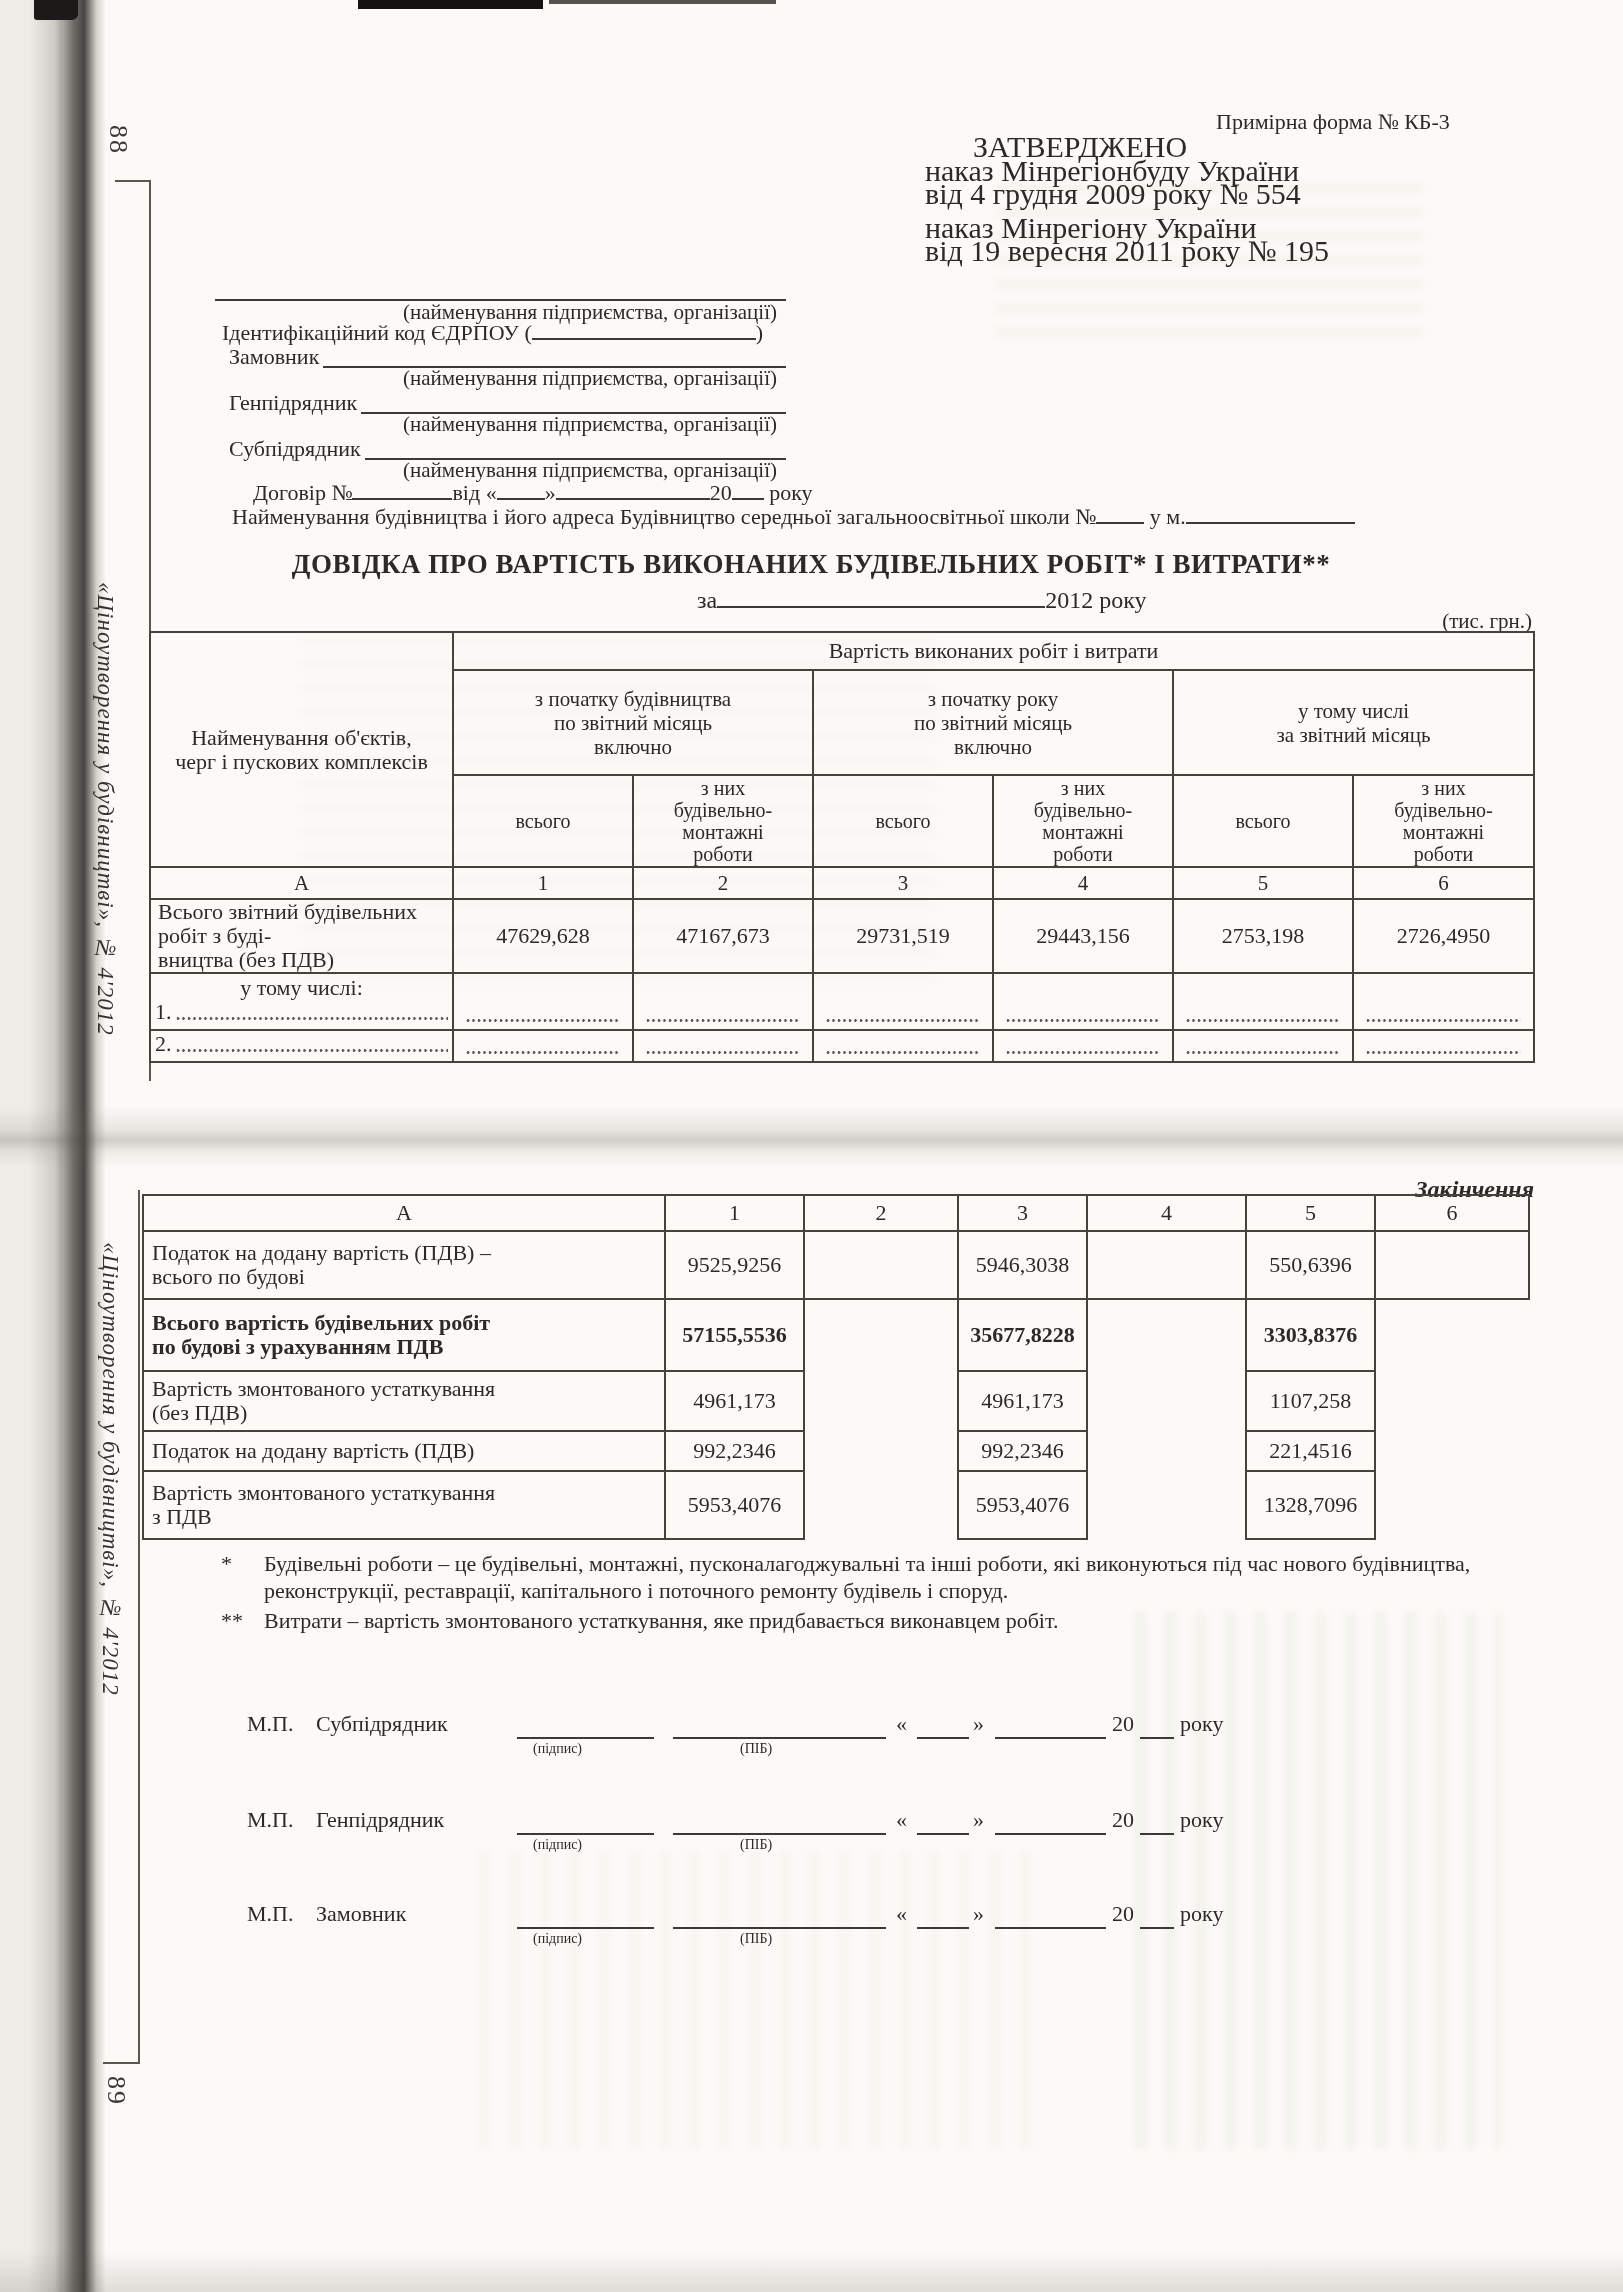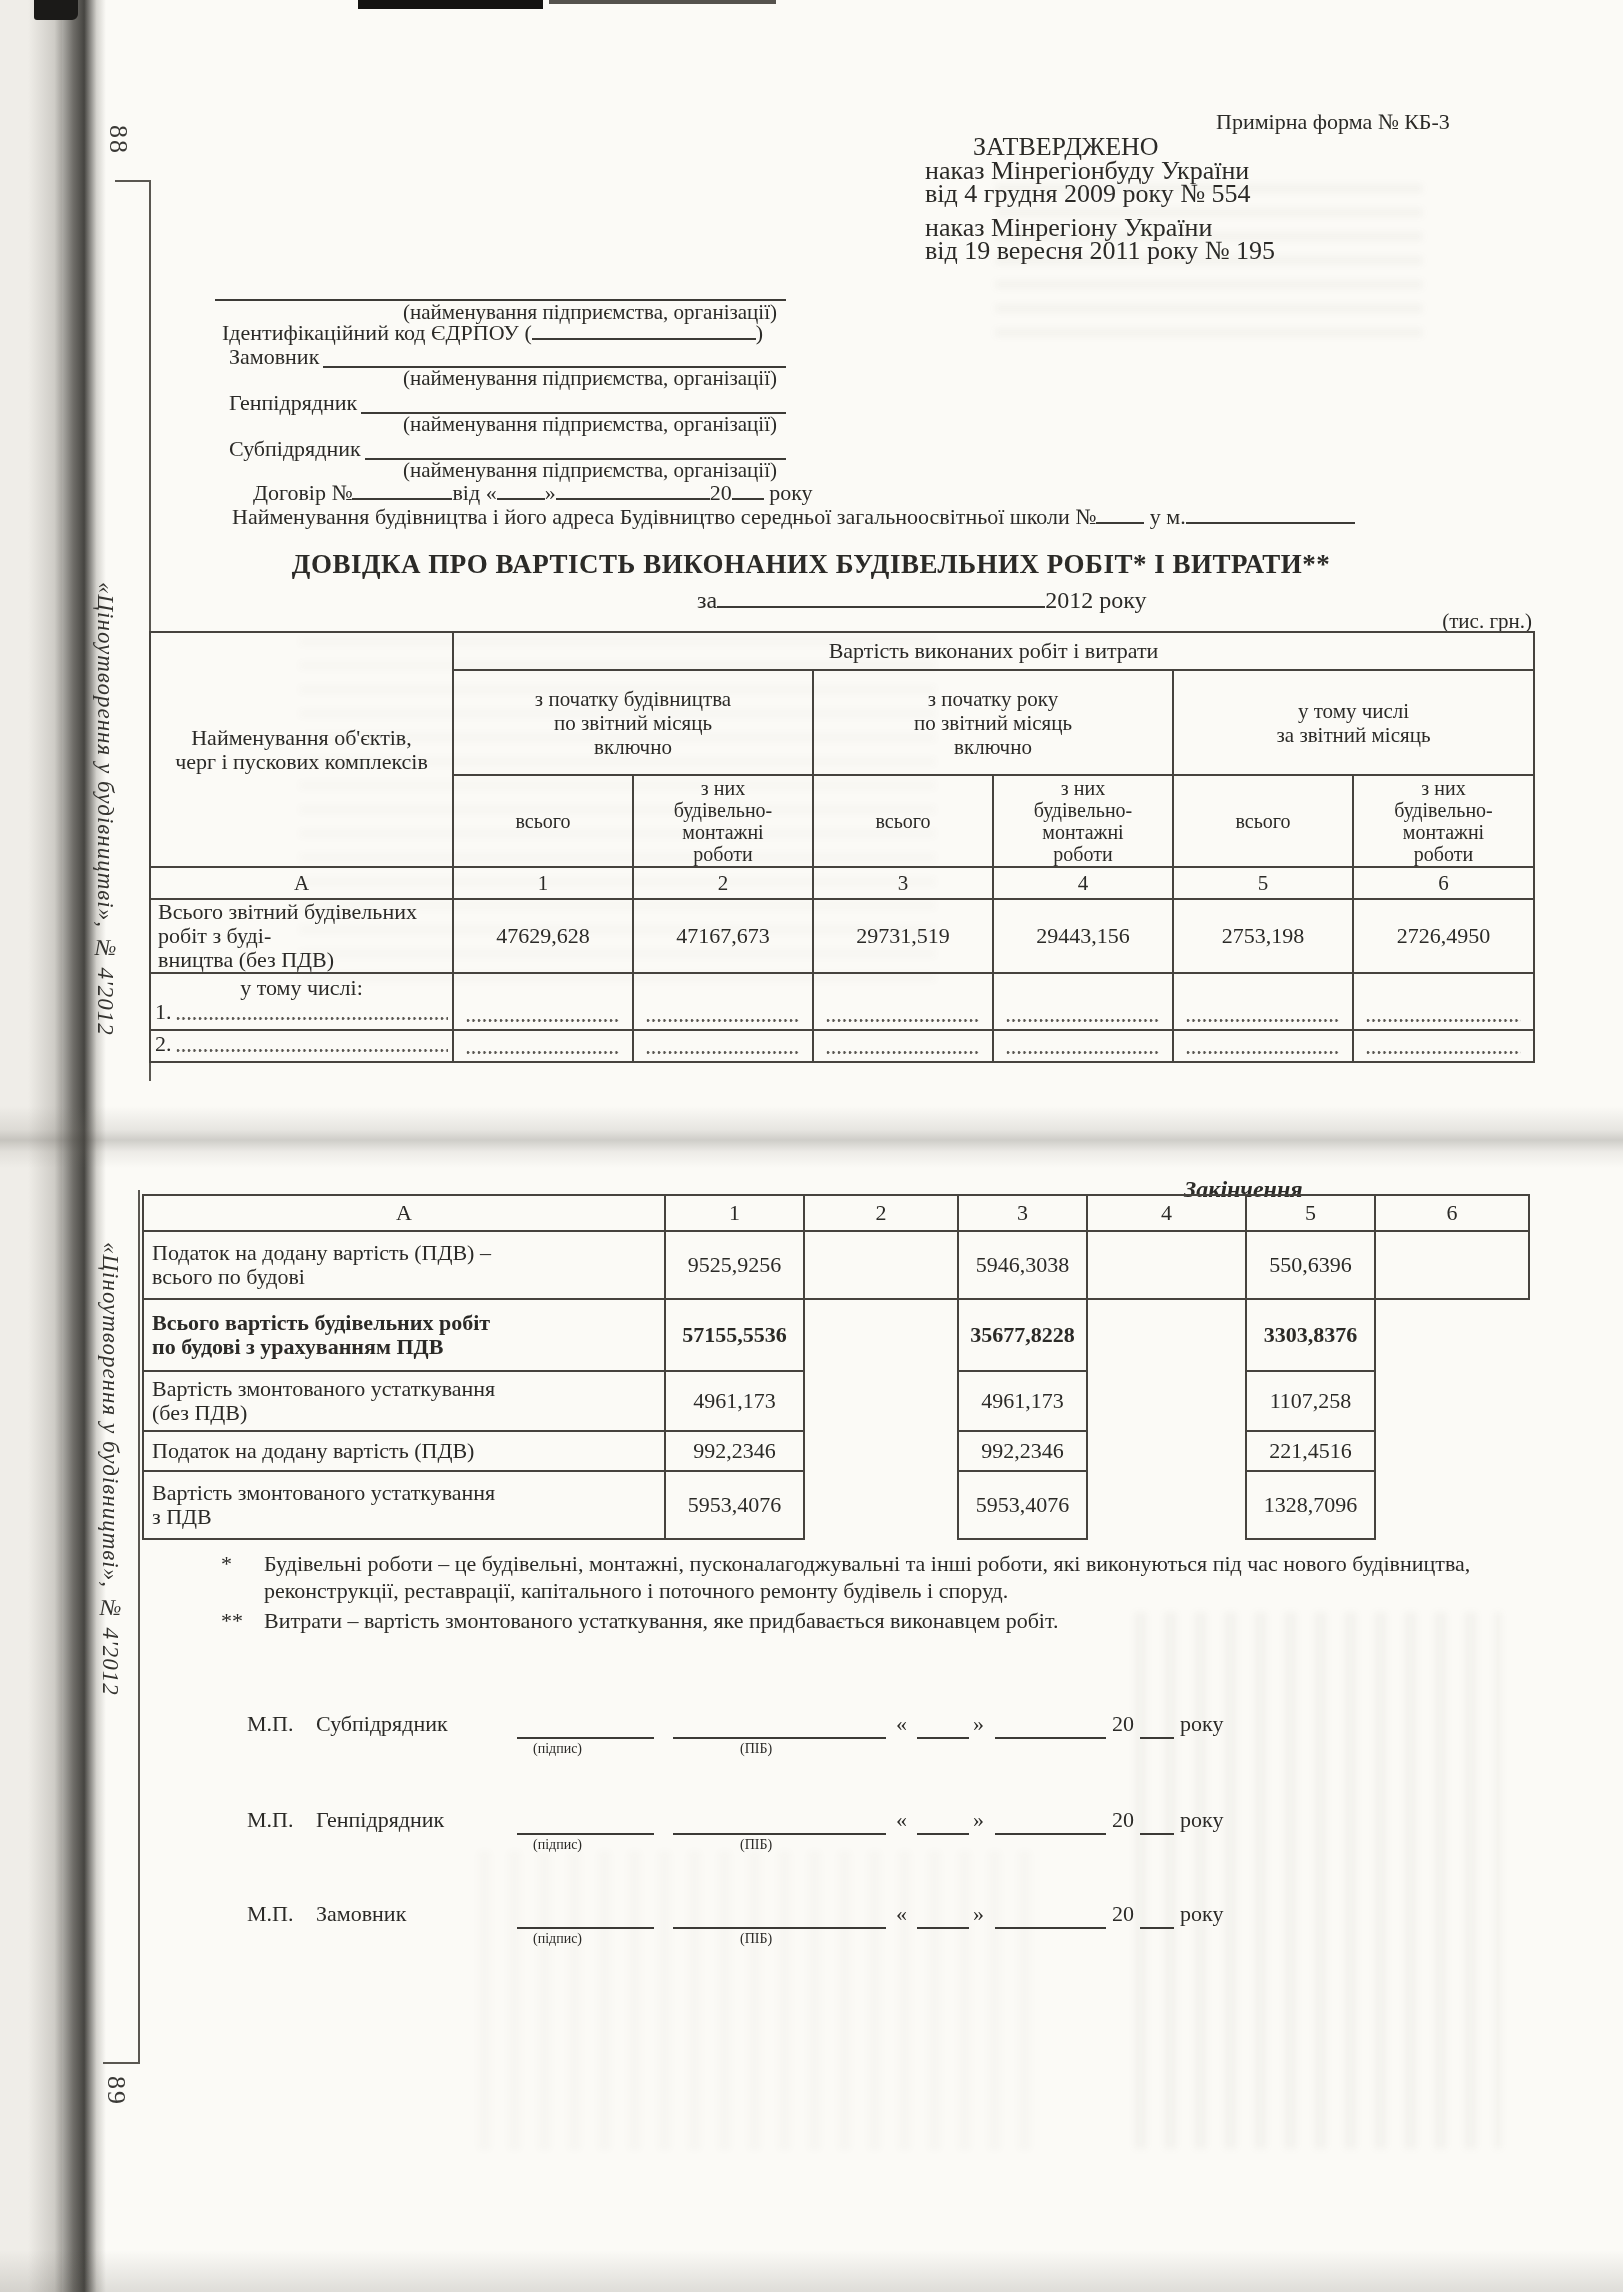--- a/index.html
+++ b/index.html
@@ -23,21 +23,21 @@
   .bleed{position:absolute;filter:blur(3px);opacity:.55;pointer-events:none;}
   .bleed.h{background:repeating-linear-gradient(180deg,rgba(135,132,122,.10) 0 9px,rgba(135,132,122,0) 9px 24px);}
   .bleed.v{background:repeating-linear-gradient(90deg,rgba(135,132,122,.11) 0 13px,rgba(135,132,122,0) 13px 30px);}
   
   .pageno{position:absolute;writing-mode:vertical-rl;font-size:26px;color:#3a3936;letter-spacing:2px;}
   .vrule{position:absolute;width:2px;background:#5a5751;}
   .tick{position:absolute;height:2px;background:#5a5751;}
   .sidebar-text{position:absolute;writing-mode:vertical-rl;font-style:italic;font-size:23px;color:#34332f;letter-spacing:1px;white-space:nowrap;}
   
   .form-note{position:absolute;left:1216px;top:109px;font-size:22px;}
-  .approved{position:absolute;left:925px;top:135px;font-size:26px;line-height:23px;}
+  .approved{position:absolute;left:925px;top:135px;font-size:30px;line-height:23px;}
   .approved .head{margin-left:48px;margin-bottom:1px;}
   .approved .order{white-space:pre-line;}
   .approved .order + .order{margin-top:11px;}
   
   .req{position:absolute;font-size:22px;}
   .req-row{position:absolute;left:229px;width:557px;display:flex;align-items:flex-end;font-size:22px;}
   .req-row .fill{flex:1;border-bottom:2px solid #3c3a36;margin:0 0 2px 4px;}
   .blankline1{position:absolute;left:215px;top:275px;width:571px;height:24px;border-bottom:2px solid #3c3a36;}
   .hint{position:absolute;left:260px;width:517px;text-align:right;font-size:21px;}
   .inline-ul{display:inline-block;border-bottom:2px solid #3c3a36;height:18px;vertical-align:baseline;}
@@ -57,21 +57,21 @@
   .t1 .idx td{height:30px;}
   .t1 .datarow td{height:66px;font-size:22px;}
   .t1 .lbl{text-align:left;padding-left:7px;}
   .t1 .inclrow td{height:46px;}
   .t1 .d2row td{height:30px;}
   .dotcell{vertical-align:bottom;}
   .celldots{height:5px;margin:0 8px 6px;background-image:radial-gradient(circle at 2px 2.5px,#57544f 1.1px,rgba(0,0,0,0) 1.6px);background-size:5.5px 5px;background-repeat:repeat-x;}
   .numline{display:flex;align-items:flex-end;padding:0 2px 5px 4px;font-size:22px;}
   .numline .dots{flex:1;height:5px;margin:0 2px 3px 4px;background-image:radial-gradient(circle at 2px 2.5px,#57544f 1.1px,rgba(0,0,0,0) 1.6px);background-size:5.5px 5px;background-repeat:repeat-x;}
   .incl-top{text-align:center;padding-top:2px;font-size:22px;}
-  .continuation{position:absolute;left:1184px;top:1176px;width:350px;text-align:left;font-size:24px;font-style:italic;font-weight:bold;}
+  .continuation{position:absolute;left:1184px;top:1176px;width:350px;text-align:right;font-size:24px;font-style:italic;font-weight:bold;}
   .t2{left:142px;top:1194px;width:1388px;}
   .t2 .cA{width:522px;} .t2 .c1{width:139px;} .t2 .c2{width:154px;} .t2 .c3{width:129px;}
   .t2 .c4{width:159px;} .t2 .c5{width:129px;} .t2 .c6{width:154px;}
   .t2 td{font-size:22px;}
   .t2 .idx td{height:34px;}
   .t2 .r1 td{height:66px;} .t2 .r2 td{height:70px;} .t2 .r3 td{height:58px;}
   .t2 .r4 td{height:38px;} .t2 .r5 td{height:66px;}
   .t2 .lbl{text-align:left;padding-left:8px;}
   .t2 .nb{border:none;}
   .t2 .bold td{font-weight:bold;margin-left:35px;}

